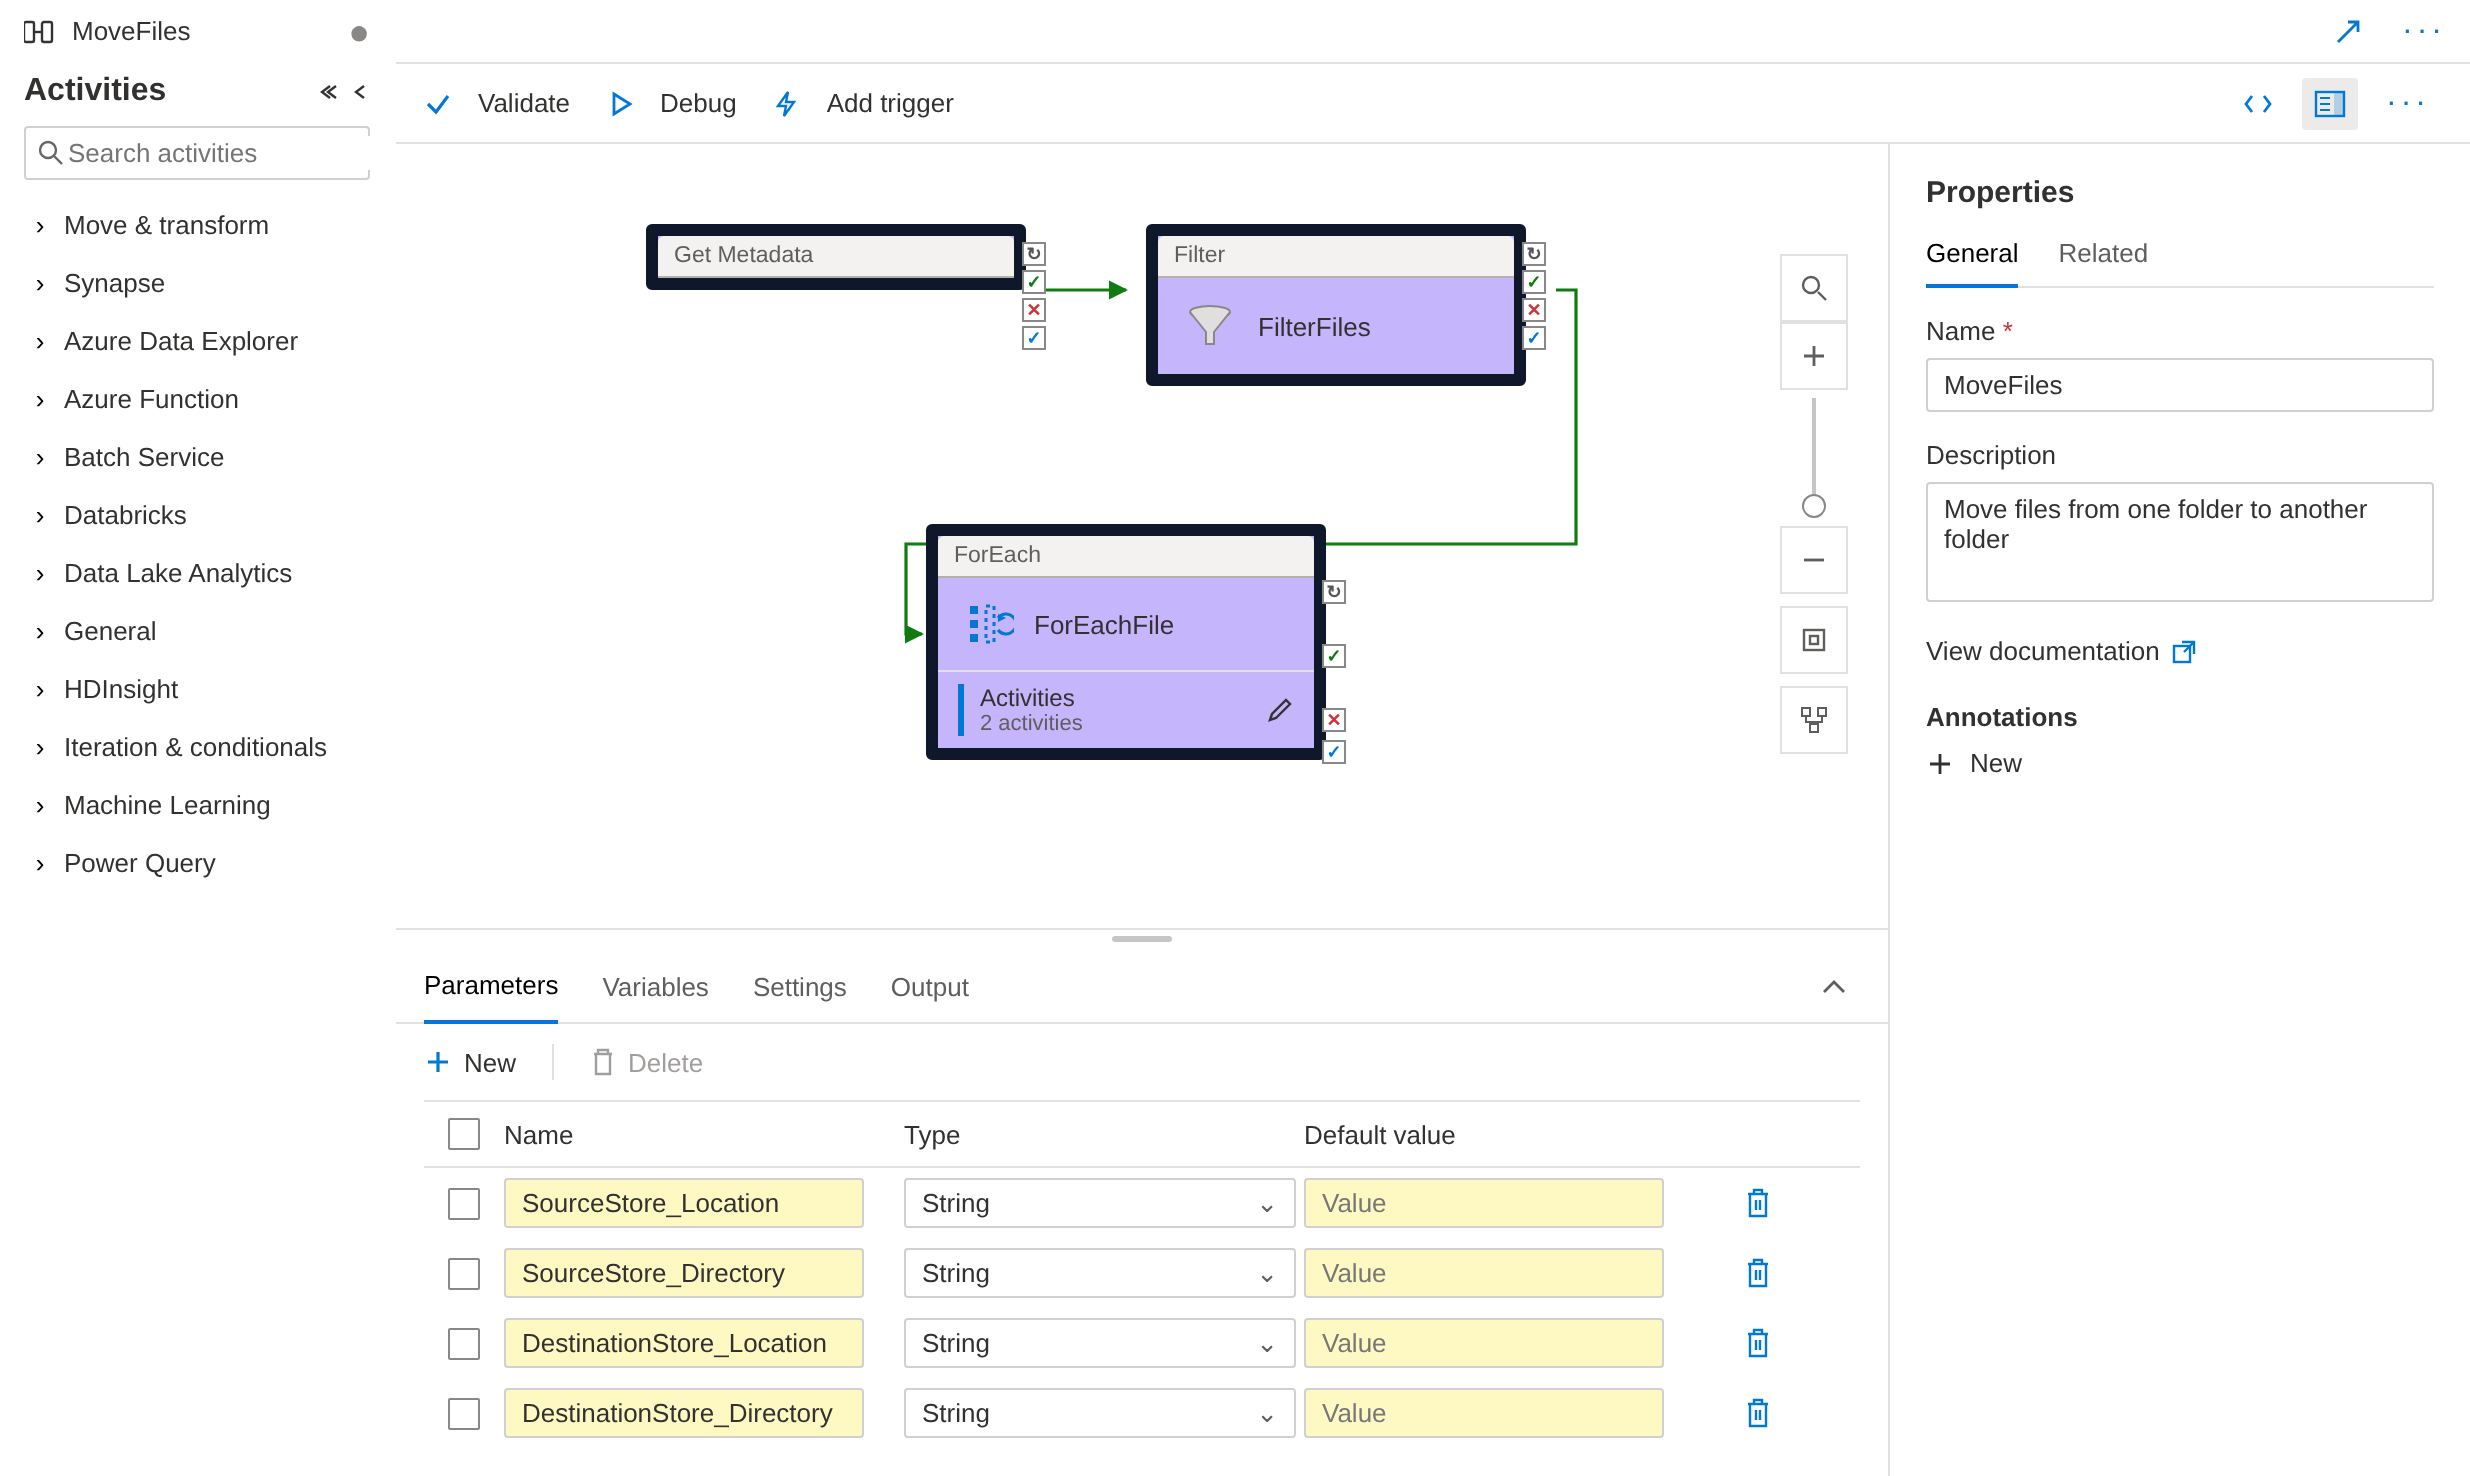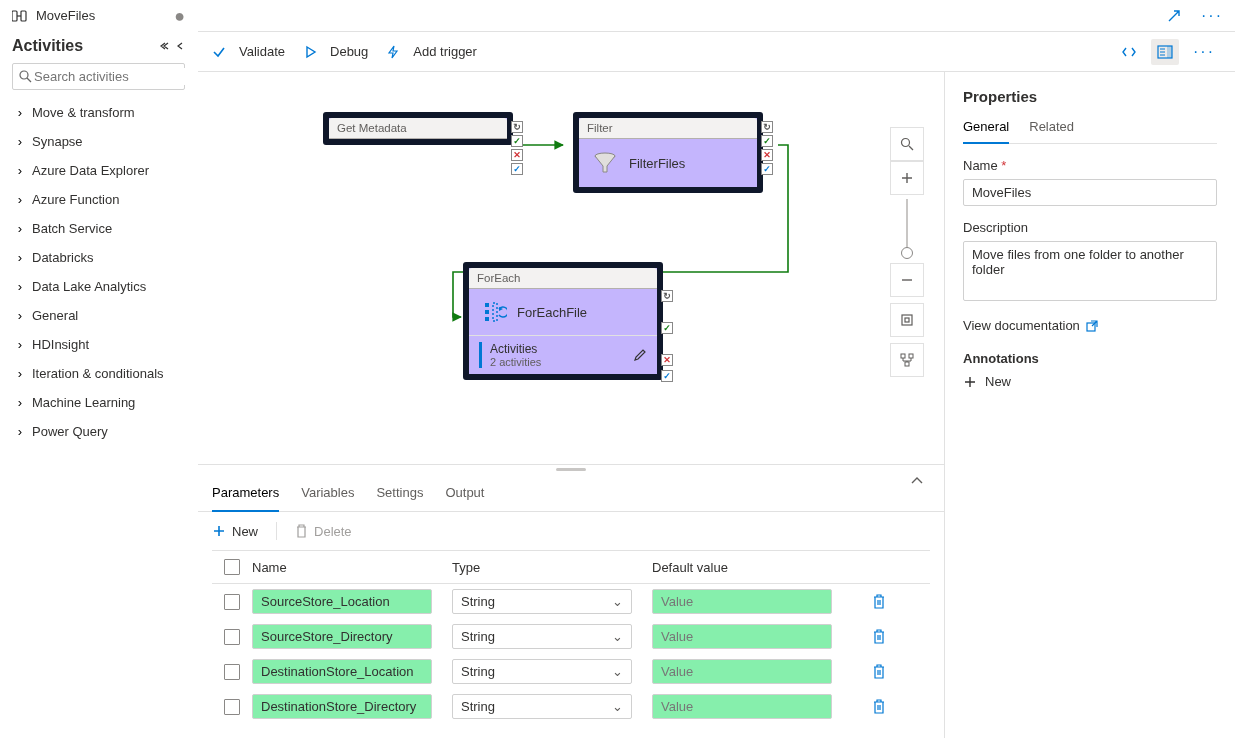--- a/index.html
+++ b/index.html
@@ -73,38 +73,38 @@
   .zoom .btn{width:34px;height:34px;border:1px solid var(--light-border);display:flex;align-items:center;justify-content:center;background:#fff;cursor:pointer}
   .zoom .track{width:2px;height:60px;background:#c8c6c4;position:relative;margin:4px 0}
   .zoom .thumb{width:12px;height:12px;border:1px solid #8a8886;border-radius:50%;background:#fff;position:absolute;left:-5px;top:48px}
   .zoom .extra{margin-top:6px;display:flex;flex-direction:column;gap:6px}
   .zoom .extra .btn{border:1px solid var(--light-border)}
 
   
   .bottom{border-top:1px solid var(--light-border);display:flex;flex-direction:column}
   .grip{height:10px;display:flex;justify-content:center;align-items:flex-start}
   .grip div{width:30px;height:3px;background:#c8c6c4;border-radius:2px;margin-top:3px}
-  .btabs{display:flex;padding:0 14px;gap:22px;border-bottom:1px solid var(--light-border);position:relative}
+  .btabs{display:flex;align-items:center;padding:0 14px;gap:22px;border-bottom:1px solid var(--light-border);position:relative}
   .btab{padding:10px 0;cursor:pointer;color:var(--muted)}
   .btab.active{color:#000;font-weight:400;border-bottom:2px solid var(--blue);margin-bottom:-1px}
   .btabs .collapse{margin-left:auto;color:#605e5c;cursor:pointer;padding-right:6px}
   .bactions{display:flex;align-items:center;gap:18px;padding:10px 14px}
   .bactions .act{display:flex;align-items:center;gap:6px;cursor:pointer}
   .bactions .act.disabled span{color:#a19f9d}
   .table{padding:0 14px 14px 14px}
   .thead{display:flex;align-items:center;border-top:1px solid var(--light-border);border-bottom:1px solid var(--light-border);padding:8px 0}
   .th{font-weight:400}
   .col-chk{width:40px;display:flex;justify-content:center}
   .col-name{width:200px}
   .col-type{width:200px}
   .col-val{width:200px}
   .trow{display:flex;align-items:center;padding:5px 0}
   .chk{width:16px;height:16px;border:1px solid #8a8886;border-radius:1px;background:#fff}
-  .cell-input{border:1px solid var(--border);border-radius:2px;padding:4px 8px;width:180px;background:#86efac}
-  .cell-select{border:1px solid var(--border);border-radius:2px;padding:4px 8px;width:180px;background:#fff;display:flex;justify-content:space-between;align-items:center}
+  .cell-input{border:1px solid var(--border);border-radius:2px;padding:4px 8px;width:180px;background:#fef9c3}
+  .cell-select{border:1px solid var(--border);border-radius:2px;padding:4px 8px;width:196px;background:#fff;display:flex;justify-content:space-between;align-items:center}
   .cell-select .chev{color:#605e5c}
   .cell-placeholder{color:#777}
   .trash{color:var(--blue);cursor:pointer;margin-left:20px}
 
   
   .props{width:290px;padding:16px 18px}
   .props h3{font-size:15px;font-weight:600;margin:0 0 14px 0}
   .ptabs{display:flex;gap:20px;border-bottom:1px solid var(--light-border);margin-bottom:14px}
   .ptab{padding:0 0 8px 0;cursor:pointer;color:var(--muted)}
   .ptab.active{color:#000;border-bottom:2px solid var(--blue);margin-bottom:-1px}

